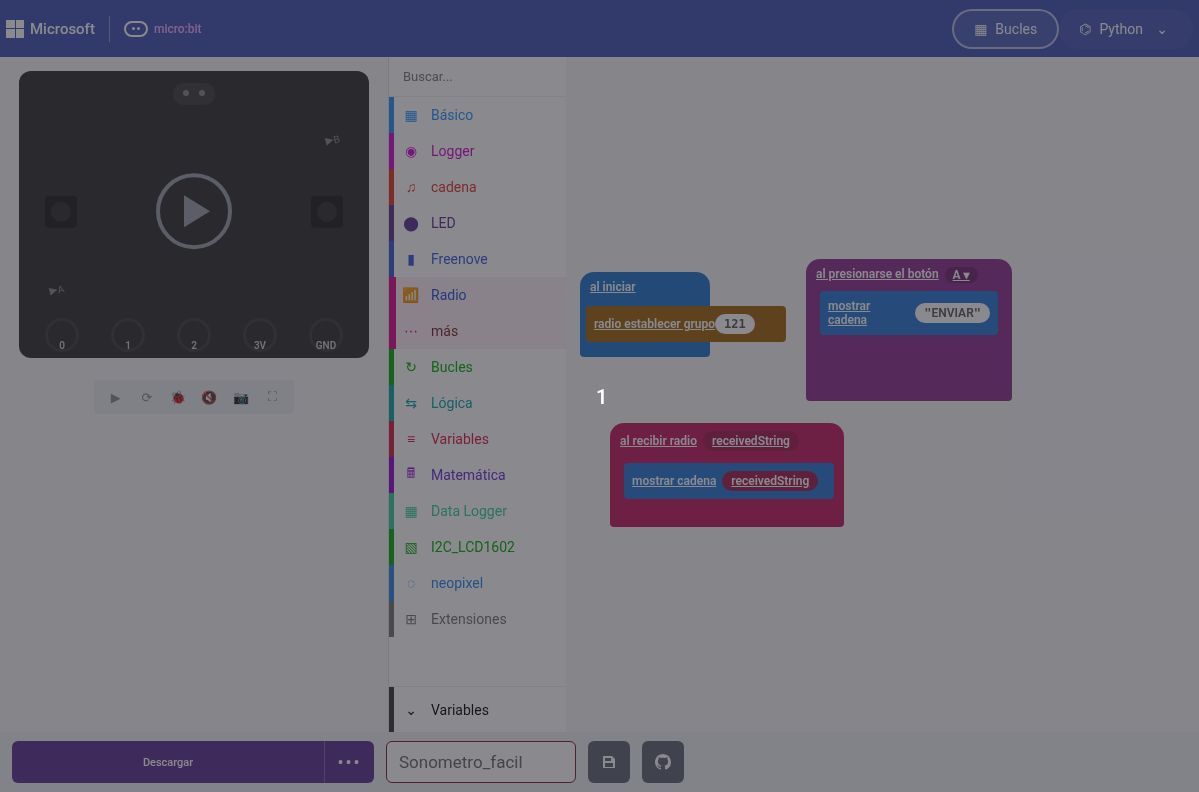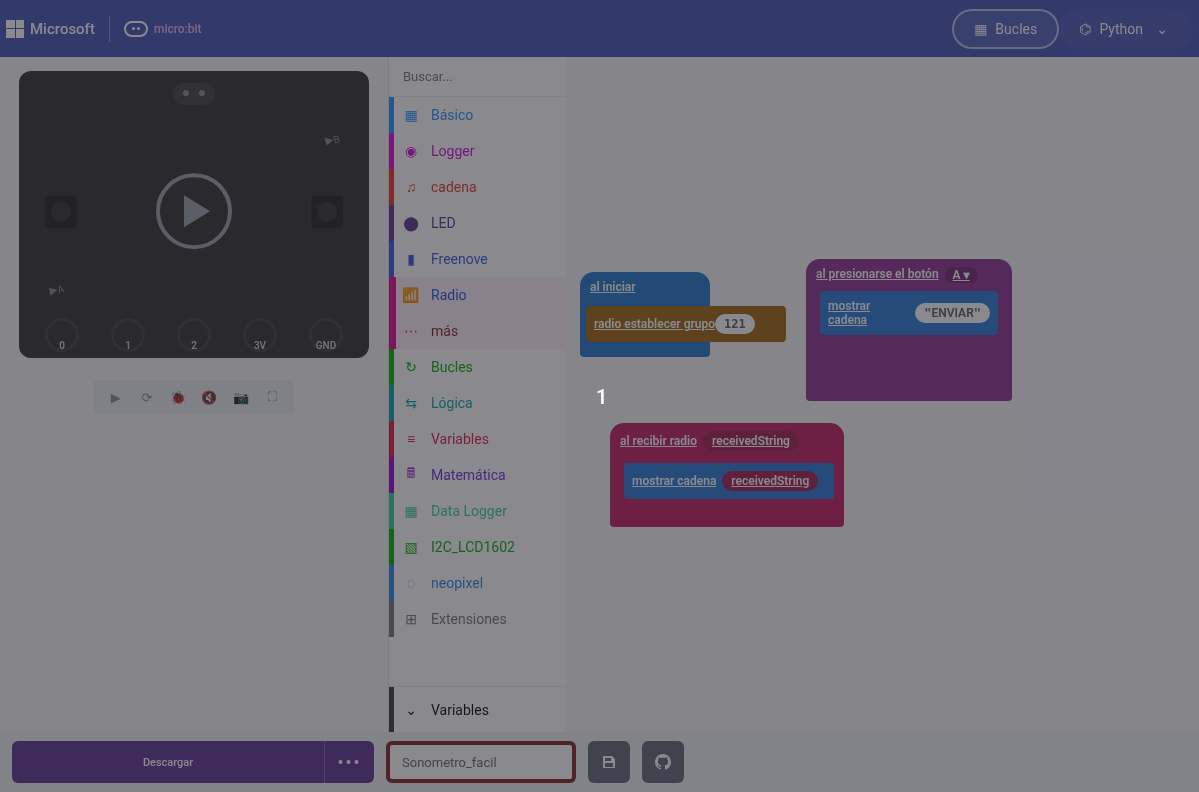--- a/index.html
+++ b/index.html
@@ -52,21 +52,21 @@
 .workspace { flex:1; background:#f7f7f7; position:relative; }
 .wblock { position:absolute; border-radius:4px; font-family: 'Courier New', monospace; font-size:12px; font-weight:600; color:#fff; }
 .hat { border-top-left-radius:14px; border-top-right-radius:14px;text-decoration:underline; }
 .valpill { background:#fff; color:#555; font-family:monospace; }
 .num-overlay { position:absolute; color:#fff; font-size:20px; font-weight:600; z-index:1001; }
 
 .footer { height:60px; background:#f0f0f3; display:flex; align-items:center; padding:0 12px; gap:12px; }
 .dl-btn-wrap { display:flex; width:362px; }
 .dl-btn { flex:1; height:42px; background:#5c2d91; color:#fff; border:none; border-top-left-radius:6px; border-bottom-left-radius:6px; font-size:11px; font-weight:500; cursor:pointer; }
 .dl-more { width:50px; height:42px; background:#5c2d91; border:none; border-left:1px solid rgba(255,255,255,0.25); border-top-right-radius:6px; border-bottom-right-radius:6px; color:#fff; font-size:18px; letter-spacing:2px; cursor:pointer; }
-.proj-name { width:190px; height:42px; border:4px solid #7f1d1d; border-radius:6px; padding:0 12px; font-size:13px; color:#666; background:#fff; }
+.proj-name { width:190px; height:42px; border:1px solid #7f1d1d; border-radius:6px; padding:0 12px; font-size:17px; color:#666; background:#fff; }
 .ftr-btn { width:42px; height:42px; background:#5e6370; border:none; border-radius:6px; color:#fff; cursor:pointer; display:flex; align-items:center; justify-content:center; }
 </style>
 </head>
 <body>
 
 <div class="header">
   <div class="ms-logo">
     <div class="ms-grid">
         <span></span>
         <span></span>

